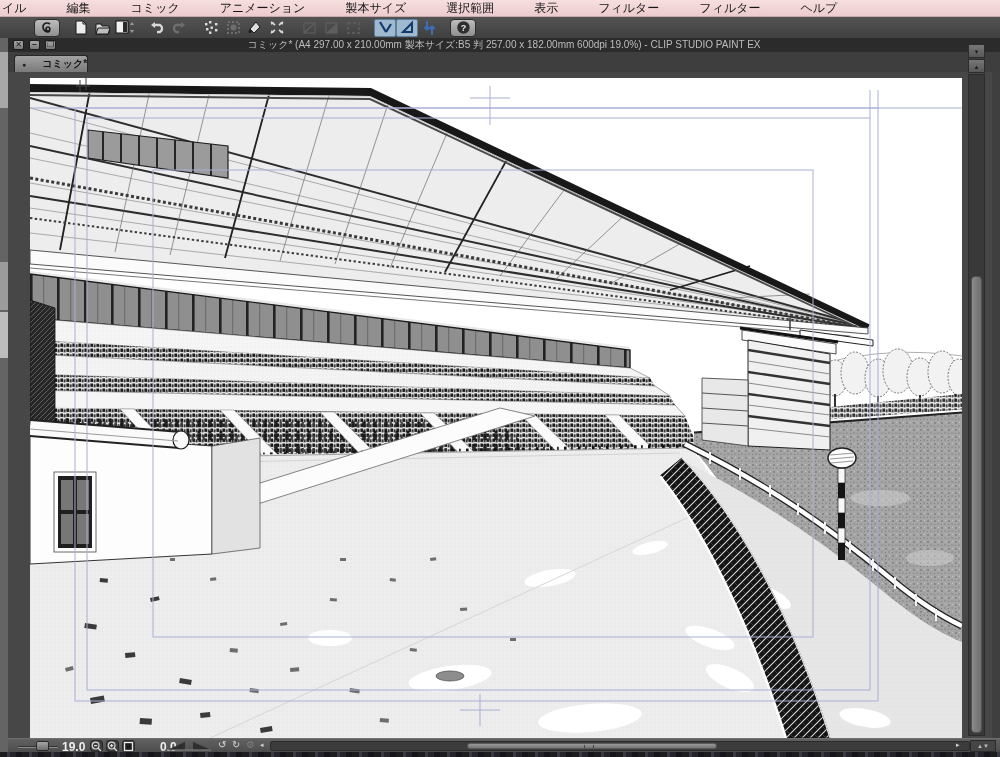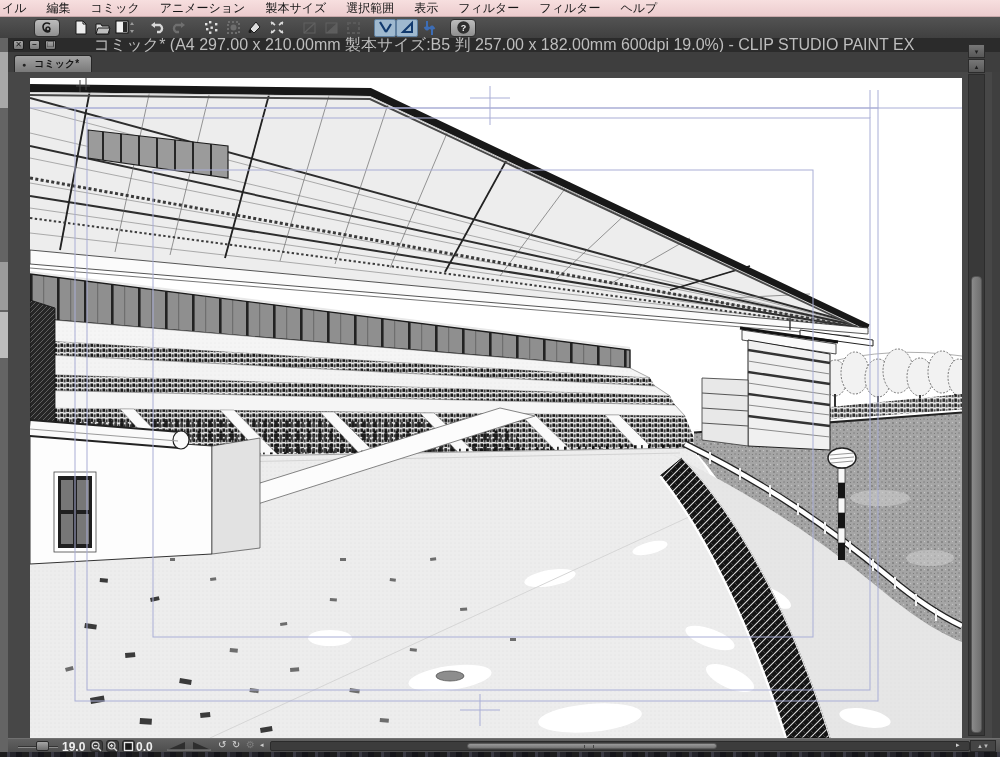--- a/index.html
+++ b/index.html
@@ -4,45 +4,45 @@
 <style>
   * { margin:0; padding:0; box-sizing:border-box; }
   html,body { width:1000px; height:757px; overflow:hidden; background:#3f3f3f;
               font-family:"Liberation Sans","DejaVu Sans",sans-serif; }
   #app { position:relative; width:1000px; height:757px; }
 
   
   #menubar { position:absolute; left:0; top:0; width:1000px; height:17px;
     background:linear-gradient(#f7dfdf,#ecccce); display:flex; align-items:center;
     font-size:12px; color:#161616; border-bottom:1px solid #c9a9ab; z-index:9;}
-  .menu-item { padding:0 10px; white-space:nowrap; }
+  .menu-item { padding:0 20px; white-space:nowrap; }
   .menu-item:first-child { padding-left:2px; }
 
   
   #toolbar { position:absolute; left:0; top:17px; width:1000px; height:21px;
     background:linear-gradient(#535353,#404040); display:flex; align-items:center; z-index:8;}
   .tb { width:22px; height:18px; display:flex; align-items:center; justify-content:center; }
   .tb svg { display:block; }
   .tb.raised { background:linear-gradient(#bdbdbd,#8f8f8f); border-radius:4px; border:1px solid #2e2e2e; width:26px;}
   .tb.sel { background:#9fb9cf; border:1px solid #5f7f9f; border-radius:2px; }
   .tb-gap { width:10px; } .tb-gap-l { width:34px; }
 
   
   #titlebar { position:absolute; left:8px; top:38px; width:992px; height:14px;
     background:#2b2b2b; display:flex; align-items:center; z-index:8;}
   .winbtn { width:11px; height:10px; margin-left:5px; border-radius:2px;
     background:linear-gradient(#a8a8a8,#787878); color:#1d1d1d; font-size:8px; font-weight:bold;
     display:flex; align-items:center; justify-content:center; line-height:1; border:1px solid #1c1c1c;}
-  #title-text { position:absolute; left:0; right:0; text-align:center; font-size:16px; color:#bdbdbd; }
+  #title-text { position:absolute; left:0; right:0; text-align:center; font-size:10px; color:#bdbdbd; }
 
   
   #tabbar { position:absolute; left:8px; top:52px; width:992px; height:20px; background:#3e3e3e; z-index:8;}
-  #doc-tab { position:absolute; left:6px; bottom:0; height:17px; padding:0 12px 0 7px;
+  #doc-tab { position:absolute; left:6px; bottom:0; height:17px; padding:0 0 0 7px;
     background:linear-gradient(#a2a2a2,#7a7a7a); border:1px solid #262626; border-bottom:none;
-    border-radius:3px 3px 0 0; display:flex; align-items:center; gap:8px;
+    border-radius:3px 3px 0 0; display:flex; align-items:center; gap:16px;
     font-size:10px; font-weight:bold; color:#141414;}
   #doc-tab .dot { font-size:7px; color:#222; }
 
   
   #viewport { position:absolute; left:8px; top:72px; width:984px; height:666px; background:#474747; }
   #page { position:absolute; left:22px; top:6px; width:932px; height:660px; background:#ffffff; }
   #page svg { position:absolute; left:0; top:0; }
 
   
   #vscroll { position:absolute; left:968px; top:74px; width:17px; height:662px;
@@ -558,21 +558,21 @@
         <circle cx="4.6" cy="4.6" r="3.4" fill="none" stroke="#d6d6d6" stroke-width="1.2"></circle>
         <path d="M7,7 L10,10" stroke="#d6d6d6" stroke-width="1.4"></path>
         <path d="M3,4.6 L6.2,4.6 M4.6,3 L4.6,6.2" stroke="#d6d6d6" stroke-width="1.2"></path>
       </svg>
     </div>
     <div class="sb-btn" style="left:114px; background:#222;">
       <svg width="11" height="11" viewBox="0 0 11 11">
         <rect x="1.5" y="1.5" width="8" height="8" fill="#1a1a1a" stroke="#e8e8e8" stroke-width="1.4"></rect>
       </svg>
     </div>
-    <span class="val" style="left:128px;">0.0</span>
+    <span class="val" style="left:152px;">0.0</span>
     <svg width="46" height="12" viewBox="0 0 46 12" style="position:absolute; left:158px; top:1px;">
       <path d="M1,10 L19,10 L19,2 Z" fill="#2e2e2e"></path>
       <path d="M27,2 L45,10 L27,10 Z" fill="#2e2e2e"></path>
       <path d="M1,10 L45,10" stroke="#8a8a8a" stroke-width="1"></path>
     </svg>
     <span class="sb-glyph" style="left:210px;">↺</span>
     <span class="sb-glyph" style="left:224px;">↻</span>
     <span class="sb-glyph" style="left:238px; color:#7d7d7d;">⚙</span>
     <span class="sb-arrow" style="left:252px;">◂</span>
     <div id="hscroll" style="left:262px;">

